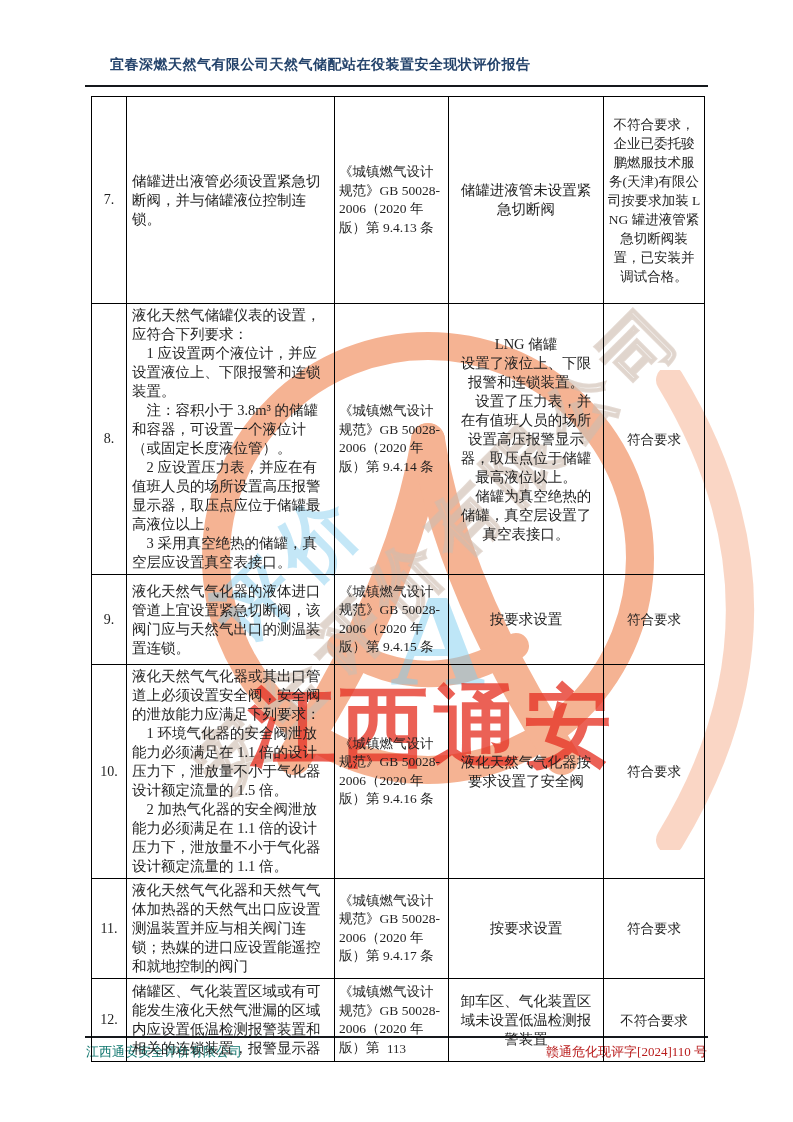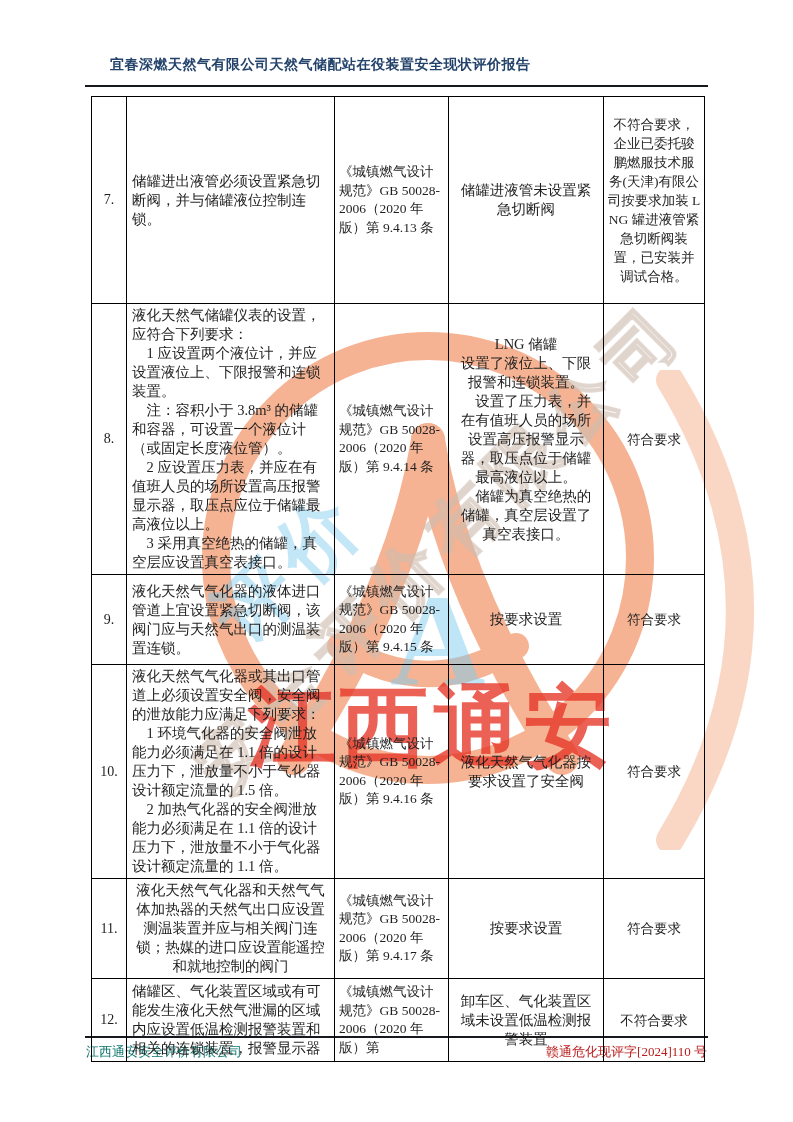--- a/index.html
+++ b/index.html
@@ -78,21 +78,21 @@
   td.c-conc{
     font-size:13.5px;line-height:19px;text-align:center;
     padding:6px 3px;word-break:break-all;
   }
   tbody tr:nth-child(1){height:207px;}
   tbody tr:nth-child(2){height:255px;}
   tbody tr:nth-child(3){height:90px;}
   tbody tr:nth-child(4){height:199px;}
   tbody tr:nth-child(5){height:93px;}
   tbody tr:nth-child(6){height:83px;}
-  tbody tr:nth-child(5) td.c-req{text-align:center;}
+  tbody tr:nth-child(5) td.c-req{text-align:left;}
   
   .footer-rule{
     position:absolute;left:85px;top:1036px;width:623px;height:2px;
     background:#15181c;
   }
   .footer-left{
     position:absolute;left:86px;top:1043px;
     font-size:13px;color:#0f766e;white-space:nowrap;
   }
   .footer-page{
@@ -186,15 +186,16 @@
     <td class="c-basis">《城镇燃气设计规范》GB 50028-2006（2020 年版）第</td>
     <td class="c-actual">卸车区、气化装置区域未设置低温检测报警装置</td>
     <td class="c-conc">不符合要求</td>
   </tr>
         </tbody>
     </table>
   </div>
 
   <div class="footer-rule"></div>
   <div class="footer-left">江西通安安全评价有限公司</div>
+  <div class="footer-page">113</div>
   <div class="footer-right">赣通危化现评字[2024]110 号</div>
 
 </div>
 
 </body></html>

